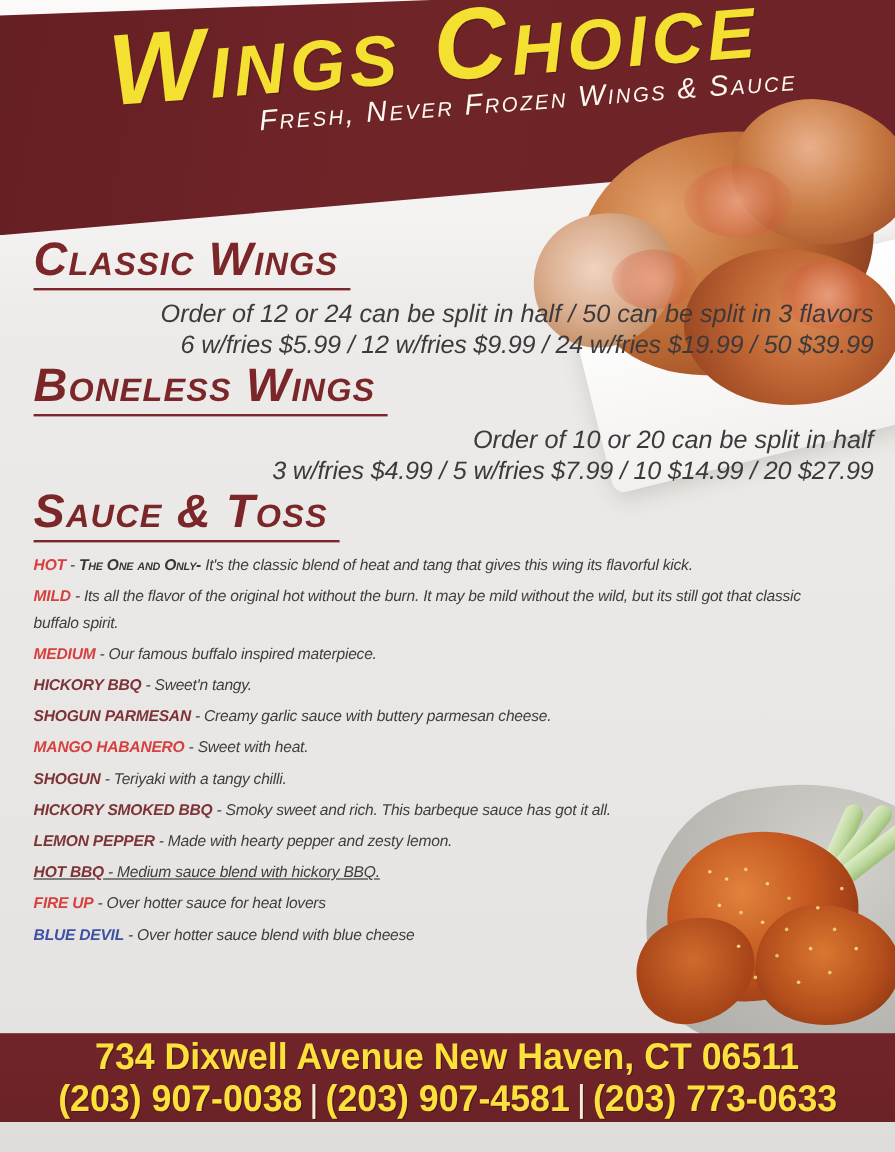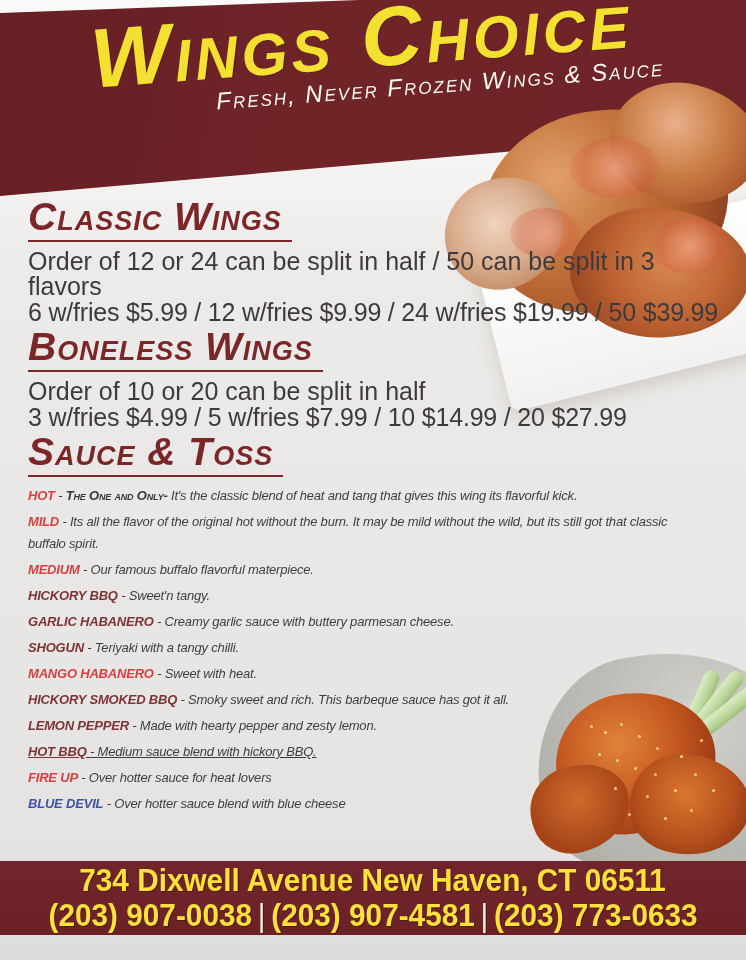--- a/index.html
+++ b/index.html
@@ -93,21 +93,21 @@
   .sec-heading{
     display:inline-block;
     font-variant:small-caps;font-style:italic;font-weight:700;
     font-size:39px;line-height:42px;letter-spacing:1px;
     color:#7b2628;
     border-bottom:2px solid #7b2628;
     padding:0 10px 2px 0;
     margin:0 0 6px 0;
   }
   .sec-heading.first{margin-top:0;}
-  .menu-line{font-size:25px;line-height:25px;margin:1px 0;}
+  .menu-line{font-style:italic;font-size:21px;line-height:25px;margin:1px 0;text-align:right;}
   .price-line{white-space:nowrap;letter-spacing:-0.2px;}
   .sauce-list{margin-top:2px;}
   .sauce-item{font-style:italic;font-size:13px;line-height:22px;margin:0 0 4px 0;letter-spacing:-0.2px;}
   .sauce-name{font-weight:700;}
   .sauce-tag{font-weight:700;font-variant:small-caps;color:#3a3637;}
   .sauce-desc{color:#413d3e;}
   .sauce-item:nth-child(2){max-width:656px;}
   .sauce-item:nth-child(9){max-width:505px;}
   .sauce-item:nth-child(10){max-width:512px;text-decoration:underline;}
 
@@ -174,28 +174,28 @@
     </div>
     <div class="menu-line">Order of 10 or 20 can be split in half</div>
     <div class="menu-line price-line">3 w/fries $4.99 / 5 w/fries $7.99 / 10 $14.99 / 20 $27.99</div>
 
     <div>
       <span class="sec-heading">Sauce &amp; Toss</span>
     </div>
     <div class="sauce-list" id="sauce-list">
         <div class="sauce-item"><span class="sauce-name" style="color: rgb(214, 64, 63);">HOT</span> - <span class="sauce-tag">The One and Only- </span><span class="sauce-desc">It's the classic blend of heat and tang that gives this wing its flavorful kick.</span></div>
         <div class="sauce-item"><span class="sauce-name" style="color: rgb(214, 64, 63); text-align: right;">MILD</span> - <span class="sauce-desc">Its all the flavor of the original hot without the burn. It may be mild without the wild, but its still got that classic buffalo spirit.</span></div>
-        <div class="sauce-item"><span class="sauce-name" style="color: rgb(214, 64, 63);">MEDIUM</span> - <span class="sauce-desc">Our famous buffalo flavorful materpiece.</span></div>
+        <div class="sauce-item"><span class="sauce-name" style="color: rgb(214, 64, 63);">MEDIUM</span> - <span class="sauce-desc">Our famous buffalo inspired materpiece.</span></div>
         <div class="sauce-item"><span class="sauce-name" style="color: rgb(125, 52, 55);">HICKORY BBQ</span> - <span class="sauce-desc">Sweet'n tangy.</span></div>
-        <div class="sauce-item"><span class="sauce-name" style="color: rgb(125, 52, 55);">GARLIC HABANERO</span> - <span class="sauce-desc">Creamy garlic sauce with buttery parmesan cheese.</span></div>
+        <div class="sauce-item"><span class="sauce-name" style="color: rgb(125, 52, 55);">SHOGUN PARMESAN</span> - <span class="sauce-desc">Creamy garlic sauce with buttery parmesan cheese.</span></div>
+        <div class="sauce-item"><span class="sauce-name" style="color: rgb(214, 64, 63);">MANGO HABANERO</span> - <span class="sauce-desc">Sweet with heat.</span></div>
         <div class="sauce-item"><span class="sauce-name" style="color: rgb(125, 52, 55);">SHOGUN</span> - <span class="sauce-desc">Teriyaki with a tangy chilli.</span></div>
-        <div class="sauce-item"><span class="sauce-name" style="color: rgb(214, 64, 63);">MANGO HABANERO</span> - <span class="sauce-desc">Sweet with heat.</span></div>
         <div class="sauce-item"><span class="sauce-name" style="color: rgb(125, 52, 55);">HICKORY SMOKED BBQ</span> - <span class="sauce-desc">Smoky sweet and rich. This barbeque sauce has got it all.</span></div>
         <div class="sauce-item"><span class="sauce-name" style="color: rgb(125, 52, 55);">LEMON PEPPER</span> - <span class="sauce-desc">Made with hearty pepper and zesty lemon.</span></div>
-        <div class="sauce-item"><span class="sauce-name" style="color: rgb(125, 52, 55); text-decoration: underline;">HOT BBQ</span> - <span class="sauce-desc">Medium sauce blend with hickory BBQ.</span></div>
+        <div class="sauce-item"><span class="sauce-name" style="color: rgb(125, 52, 55);">HOT BBQ</span> - <span class="sauce-desc">Medium sauce blend with hickory BBQ.</span></div>
         <div class="sauce-item"><span class="sauce-name" style="color: rgb(214, 64, 63);">FIRE UP</span> - <span class="sauce-desc">Over hotter sauce for heat lovers</span></div>
         <div class="sauce-item"><span class="sauce-name" style="color: rgb(63, 81, 163);">BLUE DEVIL</span> - <span class="sauce-desc">Over hotter sauce blend with blue cheese</span></div>
       </div>
 
   </div>
 
   <div class="footer">
     <div class="footer-line">734 Dixwell Avenue New Haven, CT 06511</div>
     <div class="footer-line" id="phones-line"><span>(203) 907-0038</span><span class="phone-sep">|</span><span>(203) 907-4581</span><span class="phone-sep">|</span><span>(203) 773-0633</span></div>
   </div>

